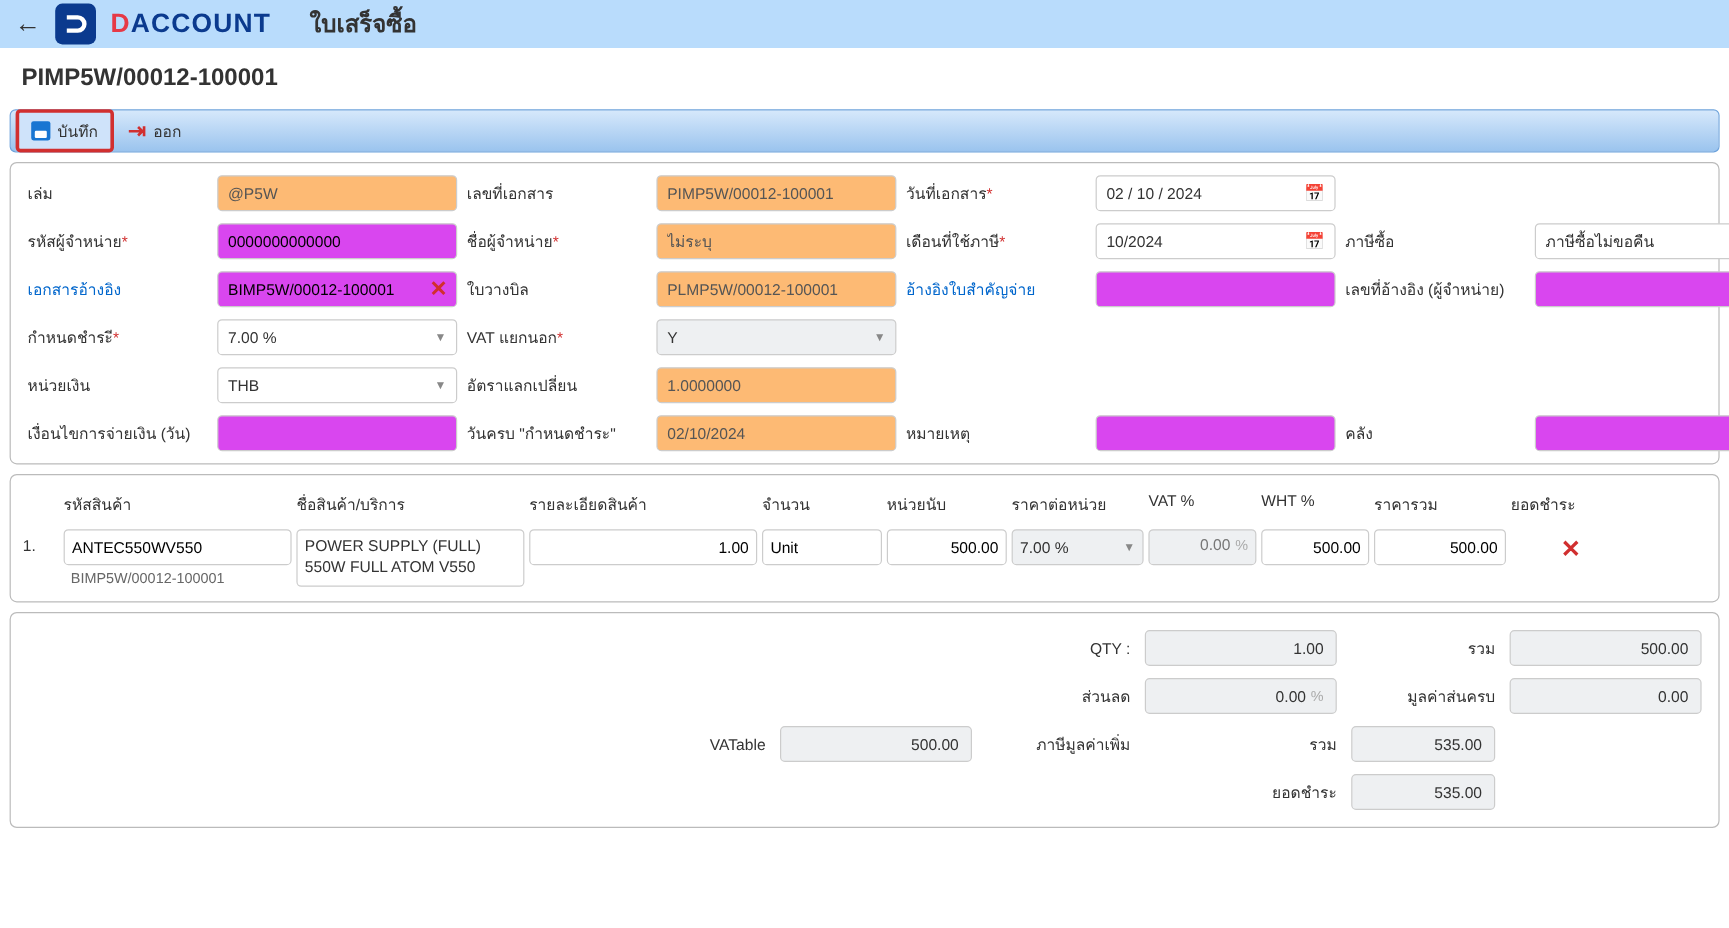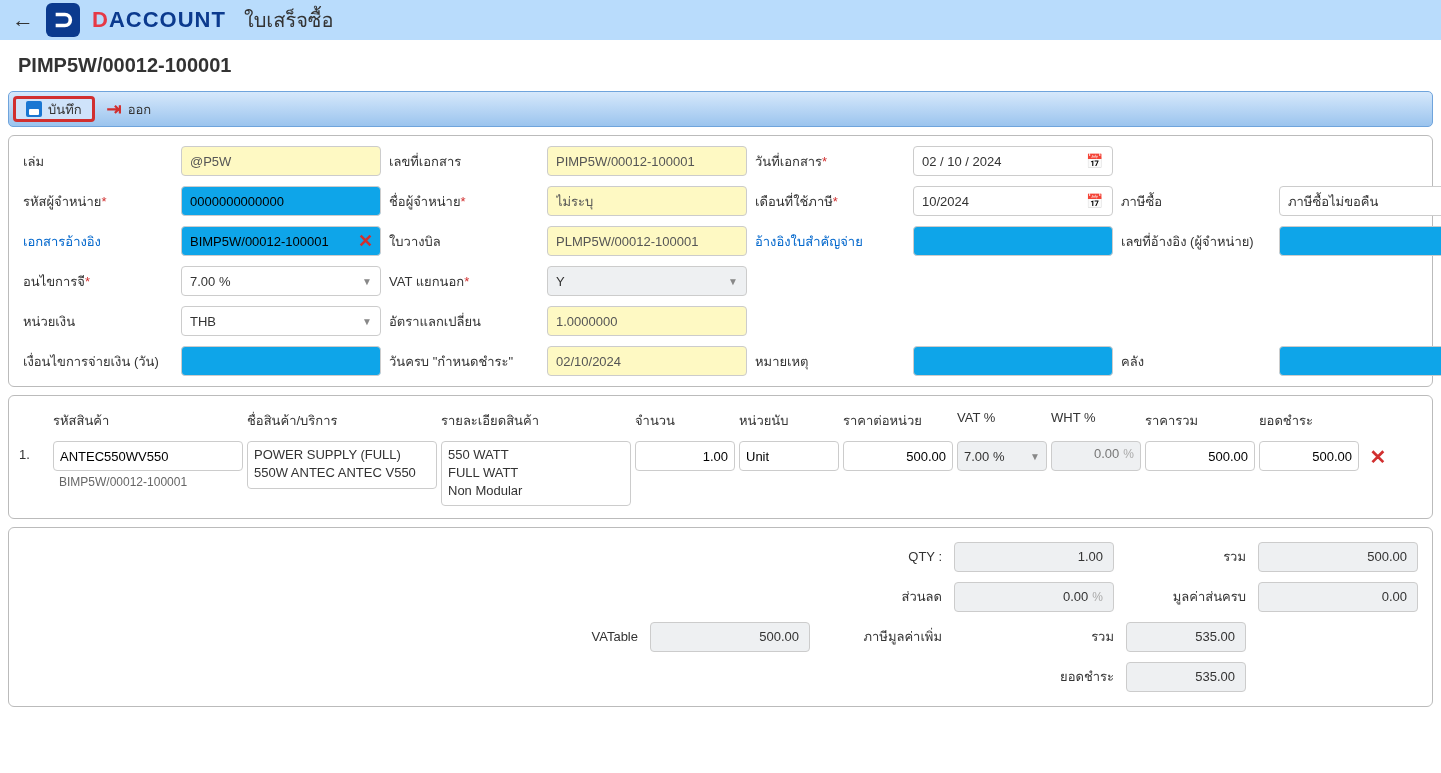--- a/index.html
+++ b/index.html
@@ -4,36 +4,36 @@
 <style>
 * { box-sizing: border-box; margin: 0; padding: 0; }
 body { font-family: Arial, sans-serif; font-size: 13px; color: #333; background: #fff; }
 .app-header { background: linear-gradient(#b9dcfc, #b9dcfc); height: 40px; display: flex; align-items: center; padding: 0 12px; gap: 12px; }
 .back-arrow { font-size: 22px; color: #333; cursor: pointer; }
 .logo-badge { width: 34px; height: 34px; background: #0b3a8e; border-radius: 6px; display: flex; align-items: center; justify-content: center; }
 .logo-badge svg { width: 22px; height: 22px; }
 .logo-text { font-size: 22px; font-weight: bold; letter-spacing: 1px; text-align: center; }
 .logo-d { color: #e63946; }
 .logo-rest { color: #0b3a8e; }
-.page-type { font-size: 20px; font-weight: normal; color: #333; margin-left: 6px; }
+.page-type { font-size: 20px; font-weight: bold; color: #333; margin-left: 20px; }
 .doc-title { padding: 14px 18px; font-size: 20px; font-weight: bold; }
 .toolbar { margin: 0 8px; height: 36px; background: linear-gradient(#d6e8fb, #9bc4ee); border: 1px solid #6fa4dc; border-radius: 5px; display: flex; align-items: center; padding: 0 4px; gap: 2px; }
-.tb-btn { height: 26px; display: flex; align-items: center; gap: 6px; padding: 0 10px; border-radius: 4px; cursor: pointer; font-size: 13px; }
+.tb-btn { height: 36px; display: flex; align-items: center; gap: 6px; padding: 0 10px; border-radius: 4px; cursor: pointer; font-size: 13px; }
 .tb-btn.save { border: 3px solid #d12f2f; background: #cfe3fa; }
 .tb-btn.exit { }
 .tb-icon-save { width: 16px; height: 16px; background: #1976d2; border-radius: 2px; position: relative; }
 .tb-icon-save::after { content: ''; position: absolute; bottom: 2px; left: 3px; width: 10px; height: 6px; background: #fff; border-radius: 1px; }
 .tb-icon-exit { color: #d12f2f; font-size: 18px; font-weight: bold; }
 .form-card { margin: 8px; border: 1px solid #bbb; border-radius: 6px; padding: 10px 14px; }
 .form-grid { display: grid; grid-template-columns: 150px 200px 150px 200px 150px 200px 150px 200px; gap: 10px 8px; align-items: center; }
 .lbl { font-size: 13px; color: #333; padding-right: 4px; }
 .lbl.link { color: #0066cc; }
 .req { color: #d12f2f; }
-.inp { height: 30px; border: 1px solid #ccc; border-radius: 4px; padding: 0 8px; font-size: 13px; background: #0ea5e9; width: 100%; }
-.inp.ro { background: #fef9c3; color: #555; }
+.inp { height: 30px; border: 1px solid #ccc; border-radius: 4px; padding: 0 8px; font-size: 13px; background: #d946ef; width: 100%; }
+.inp.ro { background: #fdba74; color: #555; }
 .inp-wrap { position: relative; display: flex; align-items: center; }
 .inp-x { position: absolute; right: 8px; color: #d12f2f; font-size: 18px; font-weight: bold; cursor: pointer; }
 .date-wrap { display: flex; align-items: center; border: 1px solid #ccc; border-radius: 4px; height: 30px; padding: 0 8px; justify-content: space-between; background: #fff; }
 .cal-icon { color: #1976d2; font-size: 14px; }
 .sel { height: 30px; border: 1px solid #ccc; border-radius: 4px; padding: 0 8px; font-size: 13px; background: #fff; display: flex; align-items: center; justify-content: space-between; cursor: pointer; }
 .sel.ro { background: #eef0f2; }
 .caret { color: #888; font-size: 10px; }
 .items-card { margin: 8px; border: 1px solid #bbb; border-radius: 6px; overflow: hidden; }
 .items-header { background: linear-gradient(#dce9fb, #c7dbf5); padding: 6px 10px; font-size: 14px; border-bottom: 1px solid #bbb; }
 .items-tbl { padding: 8px 10px; }
@@ -116,21 +116,21 @@
       <input class="inp" value="BIMP5W/00012-100001" style="">
       <span class="inp-x">✕</span>
     </div>
     <div class="lbl">ใบวางบิล</div>
     <input class="inp ro" readonly="" value="PLMP5W/00012-100001" style="">
     <div class="lbl link">อ้างอิงใบสำคัญจ่าย</div>
     <input class="inp" value="" style="">
     <div class="lbl">เลขที่อ้างอิง (ผู้จำหน่าย)</div>
     <input class="inp" value="" style="">
 
-    <div class="lbl"><span>อนไขการจี</span><span class="req">*</span></div>
+    <div class="lbl"><span>กำหนดชำระี</span><span class="req">*</span></div>
     <div class="sel">
       <span>7.00 %</span>
       <span class="caret">▼</span>
     </div>
     <div class="lbl"><span>VAT แยกนอก</span><span class="req">*</span></div>
     <div class="sel ro">
       <span>Y</span>
       <span class="caret">▼</span>
     </div>
     <div></div>
@@ -176,24 +176,21 @@
       <div class="th-r">ราคารวม</div>
       <div class="th-r">ยอดชำระ</div>
       <div></div>
     </div>
     <div class="tbl-row">
       <div style="padding-top:6px;">1.</div>
       <div>
         <input class="cell-inp" value="ANTEC550WV550" style="">
         <div class="cell-sub">BIMP5W/00012-100001</div>
       </div>
-      <div class="cell-inp multi">POWER SUPPLY (FULL) 550W ANTEC ANTEC V550</div>
-      <div class="cell-inp multi" style="white-space:pre-line;">550 WATT
-FULL WATT
-Non Modular</div>
+      <div class="cell-inp multi">POWER SUPPLY (FULL) 550W FULL ATOM V550</div>
       <input class="cell-inp r" value="1.00" style="">
       <input class="cell-inp" value="Unit" style="">
       <input class="cell-inp r" value="500.00" style="">
       <div class="vat-sel">
         <span>7.00 %</span>
         <span class="caret">▼</span>
       </div>
       <div class="cell-inp r ro">
         <span>0.00</span><span class="suffix">%</span>
       </div>

